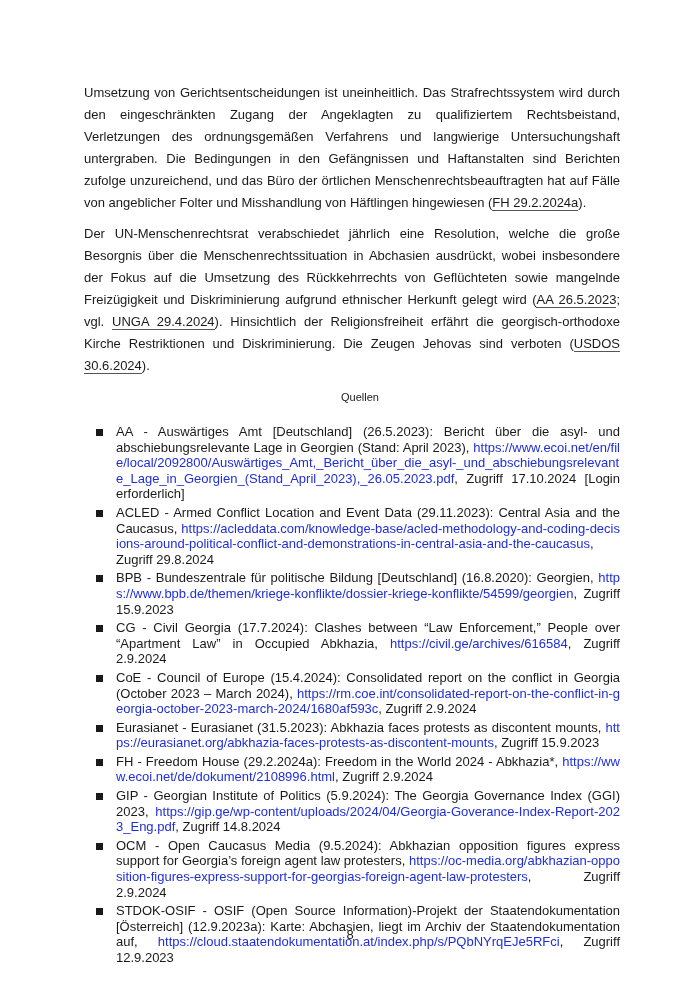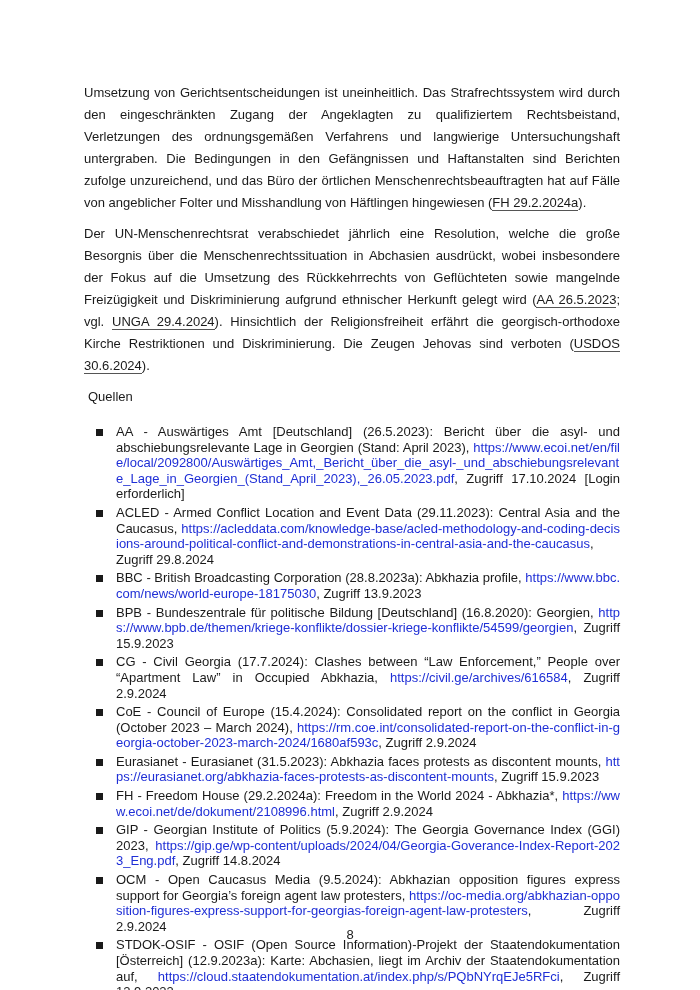--- a/index.html
+++ b/index.html
@@ -1,42 +1,41 @@
 <!DOCTYPE html>
 <html><head>
 <meta charset="utf-8">
 <style>
   html, body { margin:0; padding:0; background:#ffffff; }
   body { width:700px; height:990px; position:relative; overflow:hidden;
          font-family:"Liberation Sans", sans-serif; color:#1a1a1a; }
   .page { position:absolute; left:84px; top:82px; width:536px; }
   .para { font-size:13px; line-height:22px; text-align:justify; margin:0 0 9px 0; }
   .cite { border-bottom:1px solid #555; text-decoration:none; color:#1a1a1a; }
-  .quellen { font-size:13px; line-height:22px; margin:0 0 16px 4px; }
+  .quellen { font-size:11px; line-height:22px; margin:0 0 16px 16px;text-align:center; }
   ul.refs { list-style:none; margin:0; padding:0; }
   ul.refs li { position:relative; padding-left:20px; margin-left:12px; font-size:13px; line-height:15.6px;
                text-align:justify; margin-bottom:3px; }
   ul.refs li .bullet { position:absolute; left:0; top:5px; width:7px; height:7px; background:#1a1a1a; }
   .link { color:#1f2fd6; word-break:break-all; }
   .pagenum { position:absolute; top:927px; left:0; width:700px; text-align:center; font-size:13px; }
 </style>
 </head>
 <body>
 
 <div class="page">
   <p class="para"><span>Umsetzung von Gerichtsentscheidungen ist uneinheitlich. Das Strafrechtssystem wird durch den eingeschränkten Zugang der Angeklagten zu qualifiziertem Rechtsbeistand, Verletzungen des ordnungsgemäßen Verfahrens und langwierige Untersuchungshaft untergraben. Die Bedingungen in den Gefängnissen und Haftanstalten sind Berichten zufolge unzureichend, und das Büro der örtlichen Menschenrechtsbeauftragten hat auf Fälle von angeblicher Folter und Misshandlung von Häftlingen hingewiesen (</span><a class="cite">FH 29.2.2024a</a><span>).</span></p>
 
   <p class="para"><span>Der UN-Menschenrechtsrat verabschiedet jährlich eine Resolution, welche die große Besorgnis über die Menschenrechtssituation in Abchasien ausdrückt, wobei insbesondere der Fokus auf die Umsetzung des Rückkehrrechts von Geflüchteten sowie mangelnde Freizügigkeit und Diskriminierung aufgrund ethnischer Herkunft gelegt wird (</span><a class="cite">AA 26.5.2023</a><span>; vgl. </span><a class="cite">UNGA 29.4.2024</a><span>). Hinsichtlich der Religionsfreiheit erfährt die georgisch-orthodoxe Kirche Restriktionen und Diskriminierung. Die Zeugen Jehovas sind verboten (</span><a class="cite">USDOS 30.6.2024</a><span>).</span></p>
 
   <p class="quellen">Quellen</p>
 
   <ul class="refs">
     <li><span class="bullet"></span><span>AA - Auswärtiges Amt [Deutschland] (26.5.2023): Bericht über die asyl- und abschiebungsrelevante Lage in Georgien (Stand: April 2023), </span><a class="link">https://www.ecoi.net/en/file/local/2092800/Auswärtiges_Amt,_Bericht_über_die_asyl-_und_abschiebungsrelevante_Lage_in_Georgien_(Stand_April_2023),_26.05.2023.pdf</a><span>, Zugriff 17.10.2024 [Login erforderlich]</span></li>
     <li><span class="bullet"></span><span>ACLED - Armed Conflict Location and Event Data (29.11.2023): Central Asia and the Caucasus, </span><a class="link">https://acleddata.com/knowledge-base/acled-methodology-and-coding-decisions-around-political-conflict-and-demonstrations-in-central-asia-and-the-caucasus</a><span>, Zugriff 29.8.2024</span></li>
-    <li><span class="bullet"></span><span>BBC - British Broadcasting Corporation (28.8.2023a): Abkhazia profile, </span><a class="link">https://www.bbc.com/news/world-europe-18175030</a><span>, Zugriff 13.9.2023</span></li>
     <li><span class="bullet"></span><span>BPB - Bundeszentrale für politische Bildung [Deutschland] (16.8.2020): Georgien, </span><a class="link">https://www.bpb.de/themen/kriege-konflikte/dossier-kriege-konflikte/54599/georgien</a><span>, Zugriff 15.9.2023</span></li>
     <li><span class="bullet"></span><span>CG - Civil Georgia (17.7.2024): Clashes between “Law Enforcement,” People over “Apartment Law” in Occupied Abkhazia, </span><a class="link">https://civil.ge/archives/616584</a><span>, Zugriff 2.9.2024</span></li>
     <li><span class="bullet"></span><span>CoE - Council of Europe (15.4.2024): Consolidated report on the conflict in Georgia (October 2023 – March 2024), </span><a class="link">https://rm.coe.int/consolidated-report-on-the-conflict-in-georgia-october-2023-march-2024/1680af593c</a><span>, Zugriff 2.9.2024</span></li>
     <li><span class="bullet"></span><span>Eurasianet - Eurasianet (31.5.2023): Abkhazia faces protests as discontent mounts, </span><a class="link">https://eurasianet.org/abkhazia-faces-protests-as-discontent-mounts</a><span>, Zugriff 15.9.2023</span></li>
     <li><span class="bullet"></span><span>FH - Freedom House (29.2.2024a): Freedom in the World 2024 - Abkhazia*, </span><a class="link">https://www.ecoi.net/de/dokument/2108996.html</a><span>, Zugriff 2.9.2024</span></li>
     <li><span class="bullet"></span><span>GIP - Georgian Institute of Politics (5.9.2024): The Georgia Governance Index (GGI) 2023, </span><a class="link">https://gip.ge/wp-content/uploads/2024/04/Georgia-Goverance-Index-Report-2023_Eng.pdf</a><span>, Zugriff 14.8.2024</span></li>
     <li><span class="bullet"></span><span>OCM - Open Caucasus Media (9.5.2024): Abkhazian opposition figures express support for Georgia’s foreign agent law protesters, </span><a class="link">https://oc-media.org/abkhazian-opposition-figures-express-support-for-georgias-foreign-agent-law-protesters</a><span>, Zugriff 2.9.2024</span></li>
     <li><span class="bullet"></span><span>STDOK-OSIF - OSIF (Open Source Information)-Projekt der Staatendokumentation [Österreich] (12.9.2023a): Karte: Abchasien, liegt im Archiv der Staatendokumentation auf, </span><a class="link">https://cloud.staatendokumentation.at/index.php/s/PQbNYrqEJe5RFci</a><span>, Zugriff 12.9.2023</span></li>
 
   </ul>

